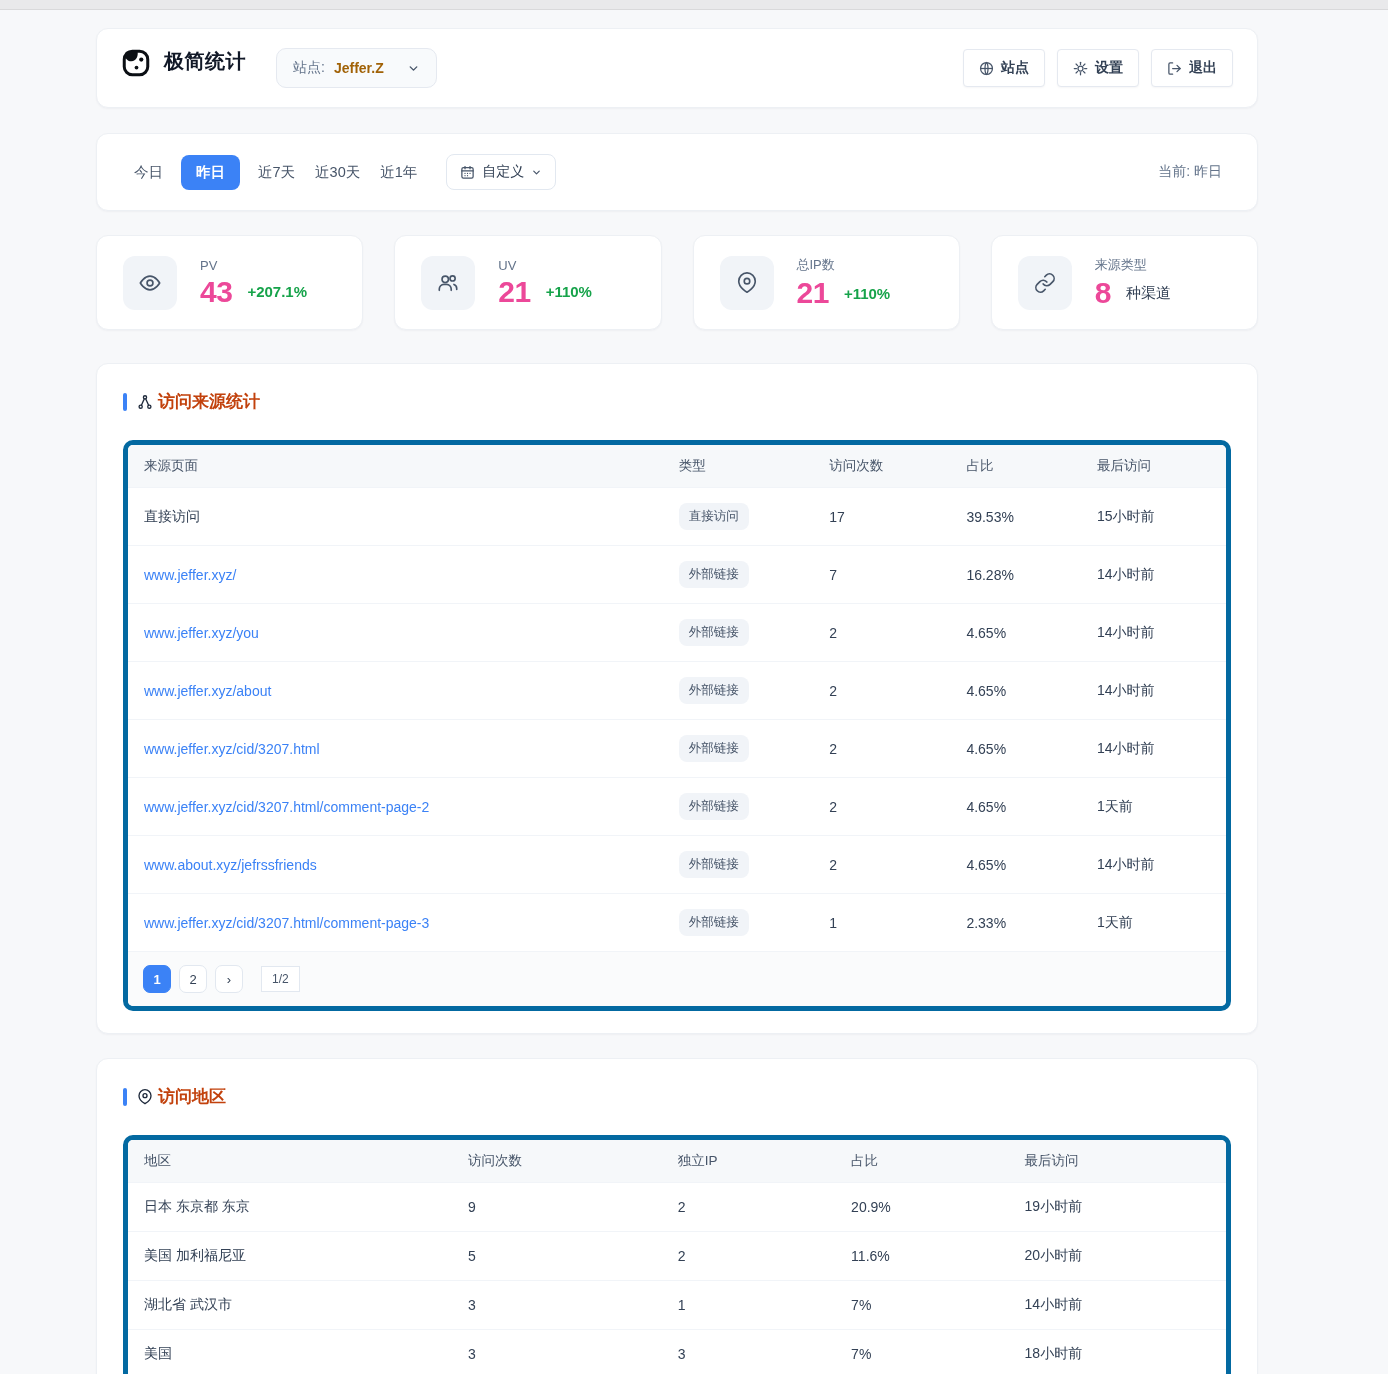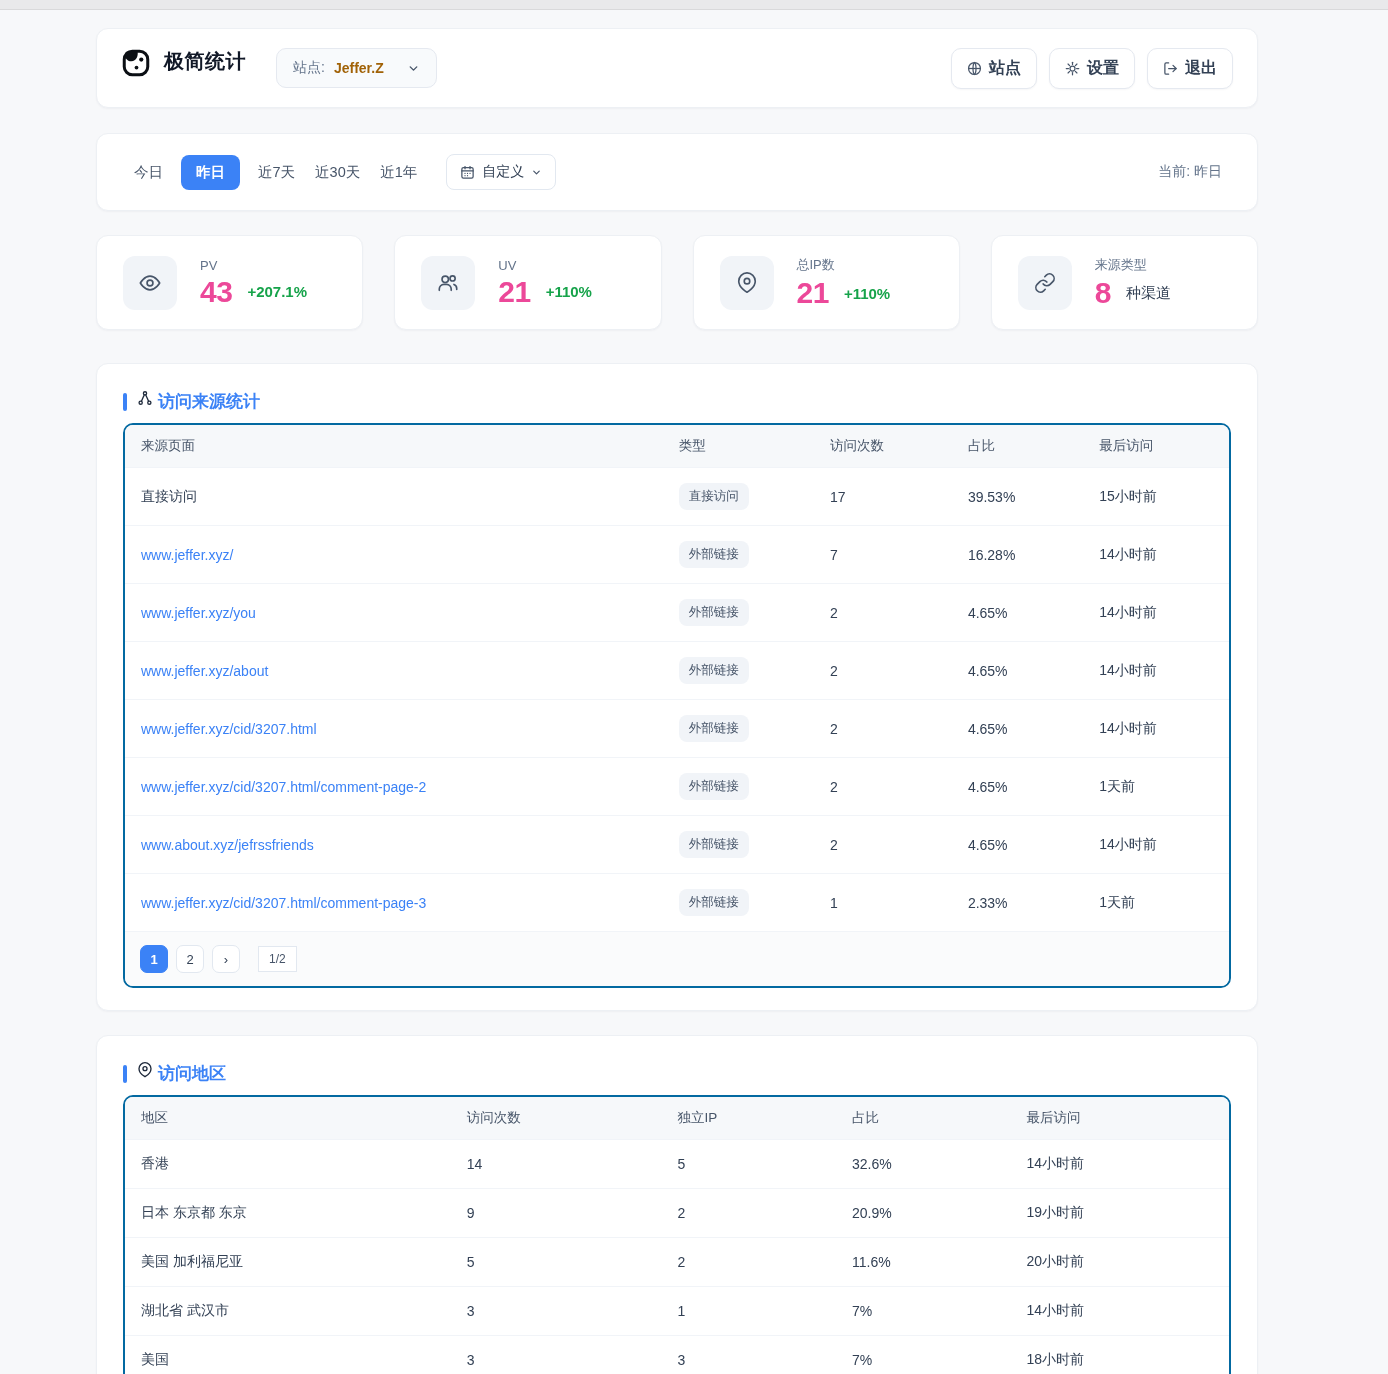--- a/index.html
+++ b/index.html
@@ -25,22 +25,22 @@
     margin-left:30px; display:flex; align-items:center; gap:9px;
     background:#f8fafc; border:1px solid #e5e9f0; border-radius:10px;
     padding:10px 16px; font-size:14px; cursor:pointer;
   }
   .site-label { color:#64748b; }
   .site-value { color:#a16207; font-weight:600; }
   .site-pill .chev { margin-left:14px; color:#475569; display:flex; }
   .header-actions { display:flex; gap:12px; }
   .hbtn {
     display:flex; align-items:center; gap:7px; background:#fff;
-    border:1px solid #e5e9f0; border-radius:10px; padding:9px 15px;
-    font-size:16px; color:#334155; font-weight:600; cursor:pointer;
+    border:1px solid #e5e9f0; border-radius:4px; padding:9px 15px;
+    font-size:14px; color:#334155; font-weight:600; cursor:pointer;
     box-shadow:0 1px 2px rgba(16,24,40,.04);
   }
   .hbtn .ic { display:flex; color:#475569; }
 
   
   .filter-card { margin-top:25px; height:78px; display:flex; align-items:center; justify-content:space-between; padding:0 35px; }
   .filter-left { display:flex; align-items:center; gap:27px; }
   .tab { font-size:14.5px; color:#475569; cursor:pointer; padding:8px 2px; border-radius:8px; }
   .tab.active { background:var(--accent); color:#fff; font-weight:600; padding:8px 15px; }
   .custom-btn {
@@ -62,24 +62,24 @@
   .stat-value-row { display:flex; align-items:center; gap:15px; }
   .stat-value { font-size:30px; font-weight:800; color:#ec4899; letter-spacing:-.5px; line-height:1.05; }
   .delta { font-size:15px; }
   .delta.positive { color:var(--positive); font-weight:700; }
   .delta.neutral { color:#334155; font-weight:500; }
 
   
   .section-card { margin-top:33px; padding:26px 26px 22px; }
   .section-head { display:flex; align-items:center; gap:10px; }
   .accent-bar { width:4px; height:18px; background:var(--accent); border-radius:2px; flex:none; }
-  .section-title { font-size:17px; font-weight:700; color:#3b82f6; display:flex; gap:5px; }
+  .section-title { font-size:17px; font-weight:700; color:#c2410c; display:flex; align-items:center; gap:5px; }
   .section-title .ic { display:flex; color:#1e293b; }
 
-  .table-wrap { margin-top:10px; border:2px solid #0369a1; border-radius:10px; overflow:hidden; }
+  .table-wrap { margin-top:27px; border:5px solid #0369a1; border-radius:10px; overflow:hidden; }
   table { width:100%; border-collapse:collapse; font-size:14px; table-layout:fixed; }
   thead th {
     background:#f6f8fa; color:#475569; font-weight:500; text-align:left;
     padding:12px 16px; font-size:13.5px; white-space:nowrap;
   }
   tbody td { padding:15px 16px; border-top:1px solid #f1f4f8; color:#334155; white-space:nowrap; overflow:hidden; }
   a.page-link { color:var(--accent); text-decoration:none; cursor:pointer; }
   .badge {
     display:inline-block; background:#f1f4f8; color:#475569;
     font-size:12.5px; padding:5px 10px; border-radius:8px; font-weight:500;
@@ -397,27 +397,20 @@
             <tr id="region-head">
               <th>地区</th>
               <th>访问次数</th>
               <th>独立IP</th>
               <th>占比</th>
               <th>最后访问</th>
             </tr>
           </thead>
         <tbody id="region-body">
             <tr>
-              <td>香港</td>
-              <td>14</td>
-              <td>5</td>
-              <td>32.6%</td>
-              <td>14小时前</td>
-            </tr>
-            <tr>
               <td>日本 东京都 东京</td>
               <td>9</td>
               <td>2</td>
               <td>20.9%</td>
               <td>19小时前</td>
             </tr>
             <tr>
               <td>美国 加利福尼亚</td>
               <td>5</td>
               <td>2</td>

